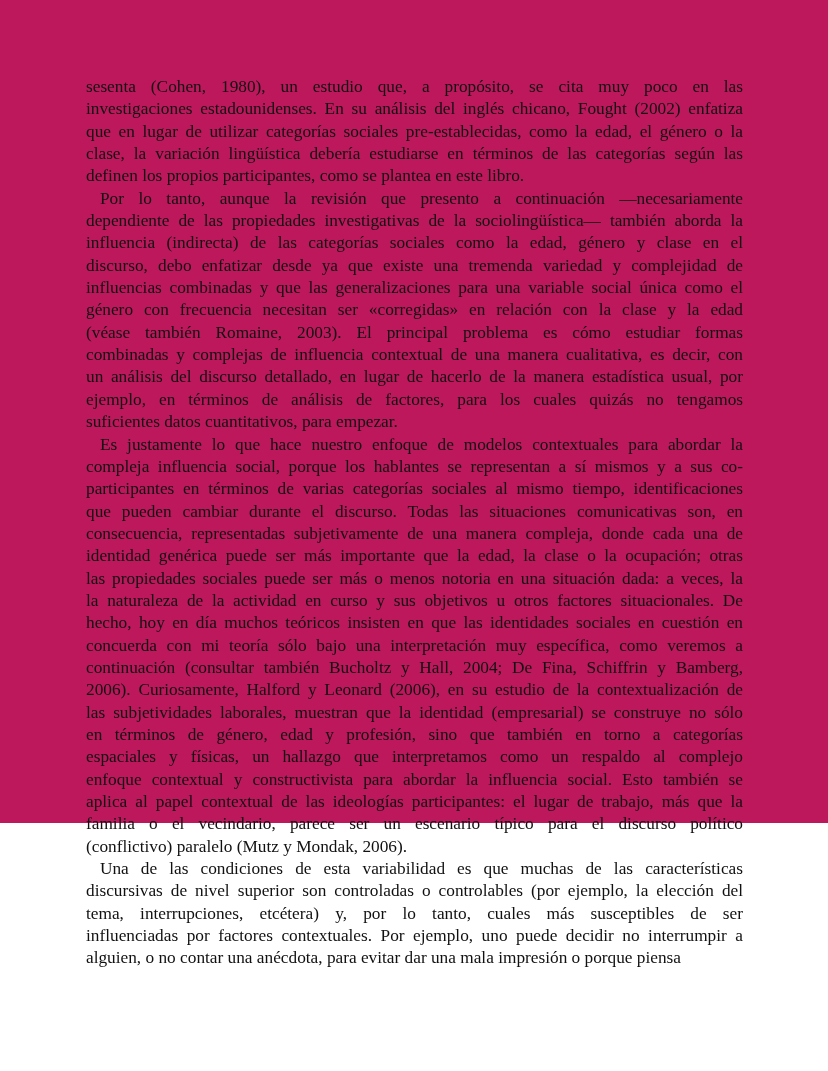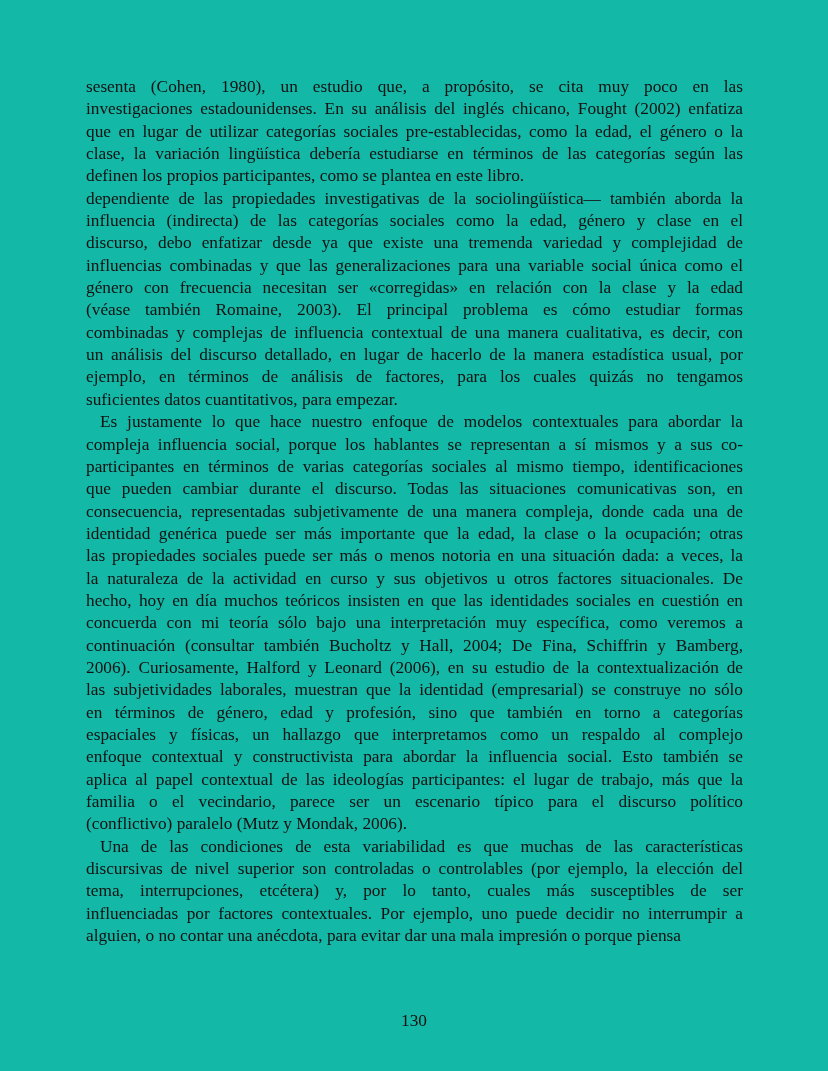--- a/index.html
+++ b/index.html
@@ -15,22 +15,22 @@
     color: #1a1a1a;
     overflow: hidden;
     position: relative;
   }
 
   .page {
     position: absolute;
     left: 0;
     top: 0;
     width: 828px;
-    height: 1071px;
-    background: #14b8a6;
+    height: 823px;
+    background: #be185d;
   }
 
   .text-block {
     position: absolute;
     left: 86px;
     top: 76px;
     width: 657px;
   }
 
   .para {
@@ -83,20 +83,21 @@
 
     <div class="para">
       <span class="ln">sesenta (Cohen, 1980), un estudio que, a propósito, se cita muy poco en las</span>
       <span class="ln">investigaciones estadounidenses. En su análisis del inglés chicano, Fought (2002) enfatiza</span>
       <span class="ln">que en lugar de utilizar categorías sociales pre-establecidas, como la edad, el género o la</span>
       <span class="ln">clase, la variación lingüística debería estudiarse en términos de las categorías según las</span>
       <span class="ln last">definen los propios participantes, como se plantea en este libro.</span>
     </div>
 
     <div class="para">
+      <span class="ln indent">Por lo tanto, aunque la revisión que presento a continuación —necesariamente</span>
       <span class="ln">dependiente de las propiedades investigativas de la sociolingüística— también aborda la</span>
       <span class="ln">influencia (indirecta) de las categorías sociales como la edad, género y clase en el</span>
       <span class="ln">discurso, debo enfatizar desde ya que existe una tremenda variedad y complejidad de</span>
       <span class="ln">influencias combinadas y que las generalizaciones para una variable social única como el</span>
       <span class="ln">género con frecuencia necesitan ser «corregidas» en relación con la clase y la edad</span>
       <span class="ln">(véase también Romaine, 2003). El principal problema es cómo estudiar formas</span>
       <span class="ln">combinadas y complejas de influencia contextual de una manera cualitativa, es decir, con</span>
       <span class="ln">un análisis del discurso detallado, en lugar de hacerlo de la manera estadística usual, por</span>
       <span class="ln">ejemplo, en términos de análisis de factores, para los cuales quizás no tengamos</span>
       <span class="ln last">suficientes datos cuantitativos, para empezar.</span>
@@ -127,15 +128,14 @@
     <div class="para">
       <span class="ln indent">Una de las condiciones de esta variabilidad es que muchas de las características</span>
       <span class="ln">discursivas de nivel superior son controladas o controlables (por ejemplo, la elección del</span>
       <span class="ln">tema, interrupciones, etcétera) y, por lo tanto, cuales más susceptibles de ser</span>
       <span class="ln">influenciadas por factores contextuales. Por ejemplo, uno puede decidir no interrumpir a</span>
       <span class="ln last">alguien, o no contar una anécdota, para evitar dar una mala impresión o porque piensa</span>
     </div>
 
   </div>
 
-  <div class="page-number">130</div>
 
 </div>
 
 </body></html>

